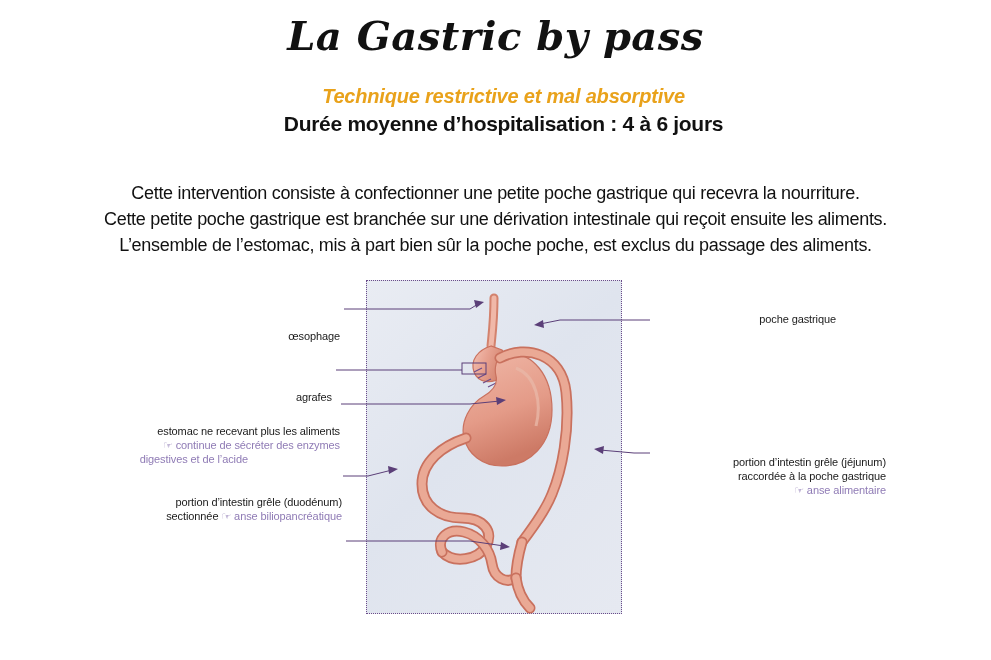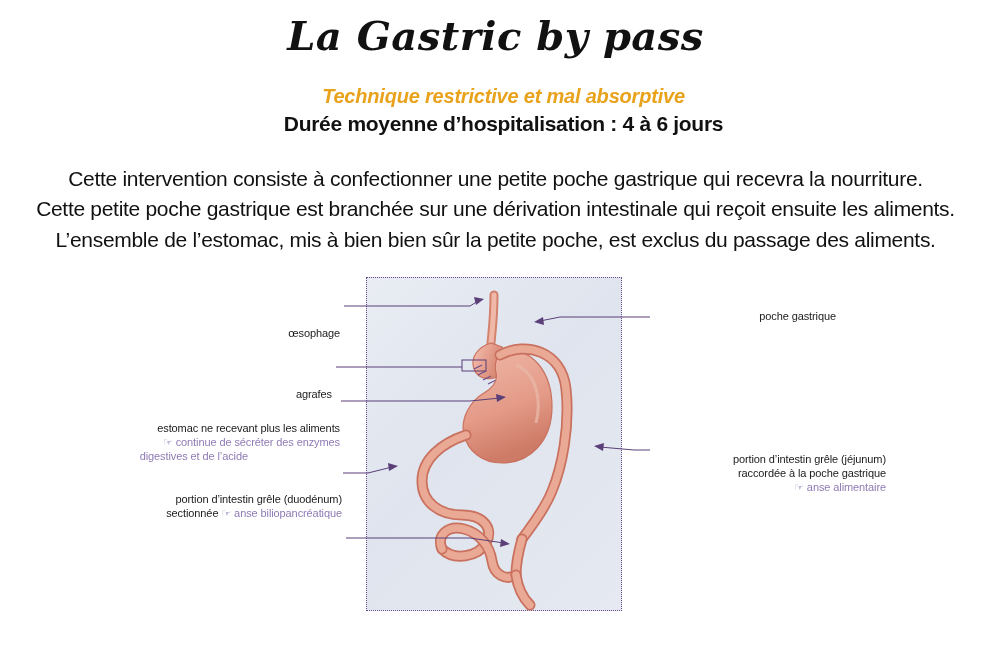--- a/index.html
+++ b/index.html
@@ -53,22 +53,22 @@
     font-weight: bold;
     font-size: 21px;
     color: #111111;
     margin-top: 4px;
     letter-spacing: -0.3px;
   }
 
   
   .paragraph {
     text-align: center;
-    margin-top: 28px;
-    font-size: 21px;
+    margin-top: 44px;
+    font-size: 18px;
     line-height: 1.45;
     color: #111111;
     letter-spacing: -0.3px;
     padding: 0 10px;
   }
   .paragraph div { white-space: nowrap; }
 
   
   .figure-wrap {
     position: relative;
@@ -122,21 +122,21 @@
   <h1 class="title">La Gastric by pass</h1>
 
   <div class="subtitle-block">
     <div class="subtitle-accent">Technique restrictive et mal absorptive</div>
     <div class="subtitle-line">Durée moyenne d’hospitalisation : 4 à 6 jours</div>
   </div>
 
   <div class="paragraph">
     <div>Cette intervention consiste à confectionner une petite poche gastrique qui recevra la nourriture.</div>
     <div>Cette petite poche gastrique est branchée sur une dérivation intestinale qui reçoit ensuite les aliments.</div>
-    <div>L’ensemble de l’estomac, mis à bien bien sûr la petite poche, est exclus du passage des aliments.</div>
+    <div>L’ensemble de l’estomac, mis à part bien sûr la poche poche, est exclus du passage des aliments.</div>
   </div>
 
   <div class="figure-wrap">
 
     <div class="figure-frame"></div>
 
     <svg class="anatomy" viewBox="0 0 256 334">
       <defs>
         <linearGradient id="organgrad" x1="0" y1="0" x2="1" y2="0.4">
           <stop offset="0%" stop-color="#f3c3b5"></stop>

